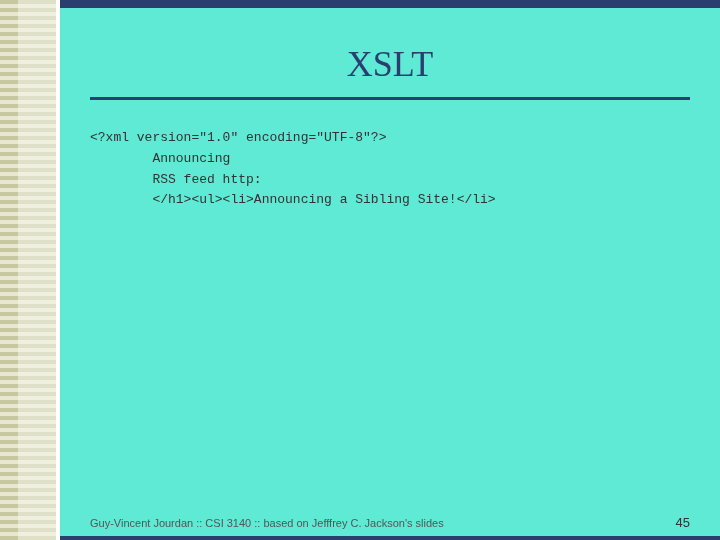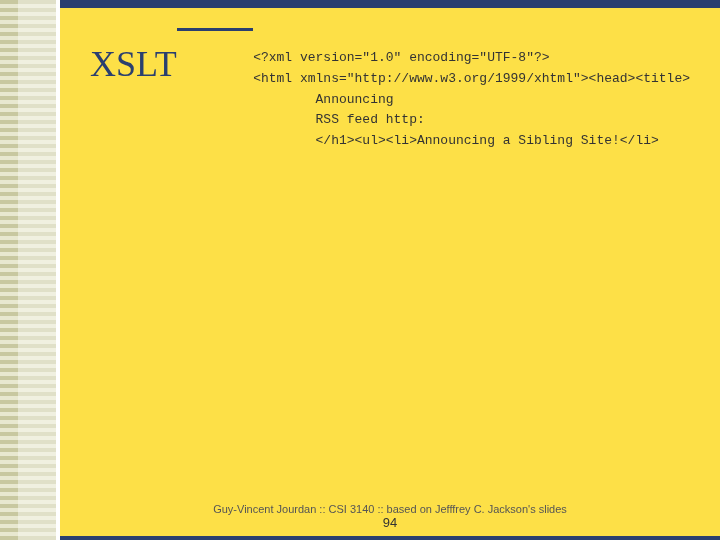--- a/index.html
+++ b/index.html
@@ -64,24 +64,24 @@
       background: #2a3f6f;
     }
 
     
     .main-content {
       position: absolute;
       top: 8px;
       left: 60px;
       right: 0;
       bottom: 0;
-      background: #fde047;
+      background: #5eead4;
       padding: 20px 30px 40px 30px;
       display: flex;
-      flex-direction: row;
+      flex-direction: column;
     }
 
     
     .slide-title {
       font-size: 36px;
       color: #2a3f6f;
       font-family: 'Times New Roman', Times, serif;
       font-weight: normal;
       text-align: center;
       margin-top: 15px;
@@ -120,21 +120,21 @@
       white-space: pre;
     }
 
     
     .footer {
       position: absolute;
       bottom: 10px;
       left: 60px;
       right: 0;
       display: flex;
-      flex-direction: column;
+      flex-direction: row;
       justify-content: space-between;
       align-items: center;
       padding: 0 30px;
     }
 
     .footer-text {
       font-size: 11px;
       color: #555555;
       font-family: Arial, sans-serif;
     }
@@ -166,25 +166,24 @@
   <div class="stripe stripe-dark"></div>
   <div class="stripe stripe-light"></div>
 </div>
 
 <div class="main-content">
   <h1 class="slide-title">XSLT</h1>
   <div class="title-underline"></div>
 
   <div class="code-block">
     <div class="code-line">&lt;?xml version="1.0" encoding="UTF-8"?&gt;</div>
-    <div class="code-line">&lt;html xmlns="http://www.w3.org/1999/xhtml"&gt;&lt;head&gt;&lt;title&gt;</div>
     <div class="code-line">        Announcing</div>
     <div class="code-line">        RSS feed http:</div>
     <div class="code-line">        &lt;/h1&gt;&lt;ul&gt;&lt;li&gt;Announcing a Sibling Site!&lt;/li&gt;</div>
   </div>
 </div>
 
 <div class="footer">
   <span class="footer-text">Guy-Vincent Jourdan :: CSI 3140 :: based on Jefffrey C. Jackson's slides</span>
-  <span class="footer-page">94</span>
+  <span class="footer-page">45</span>
 </div>
 
 <div class="bottom-stripe"></div>
 
 </body></html>

